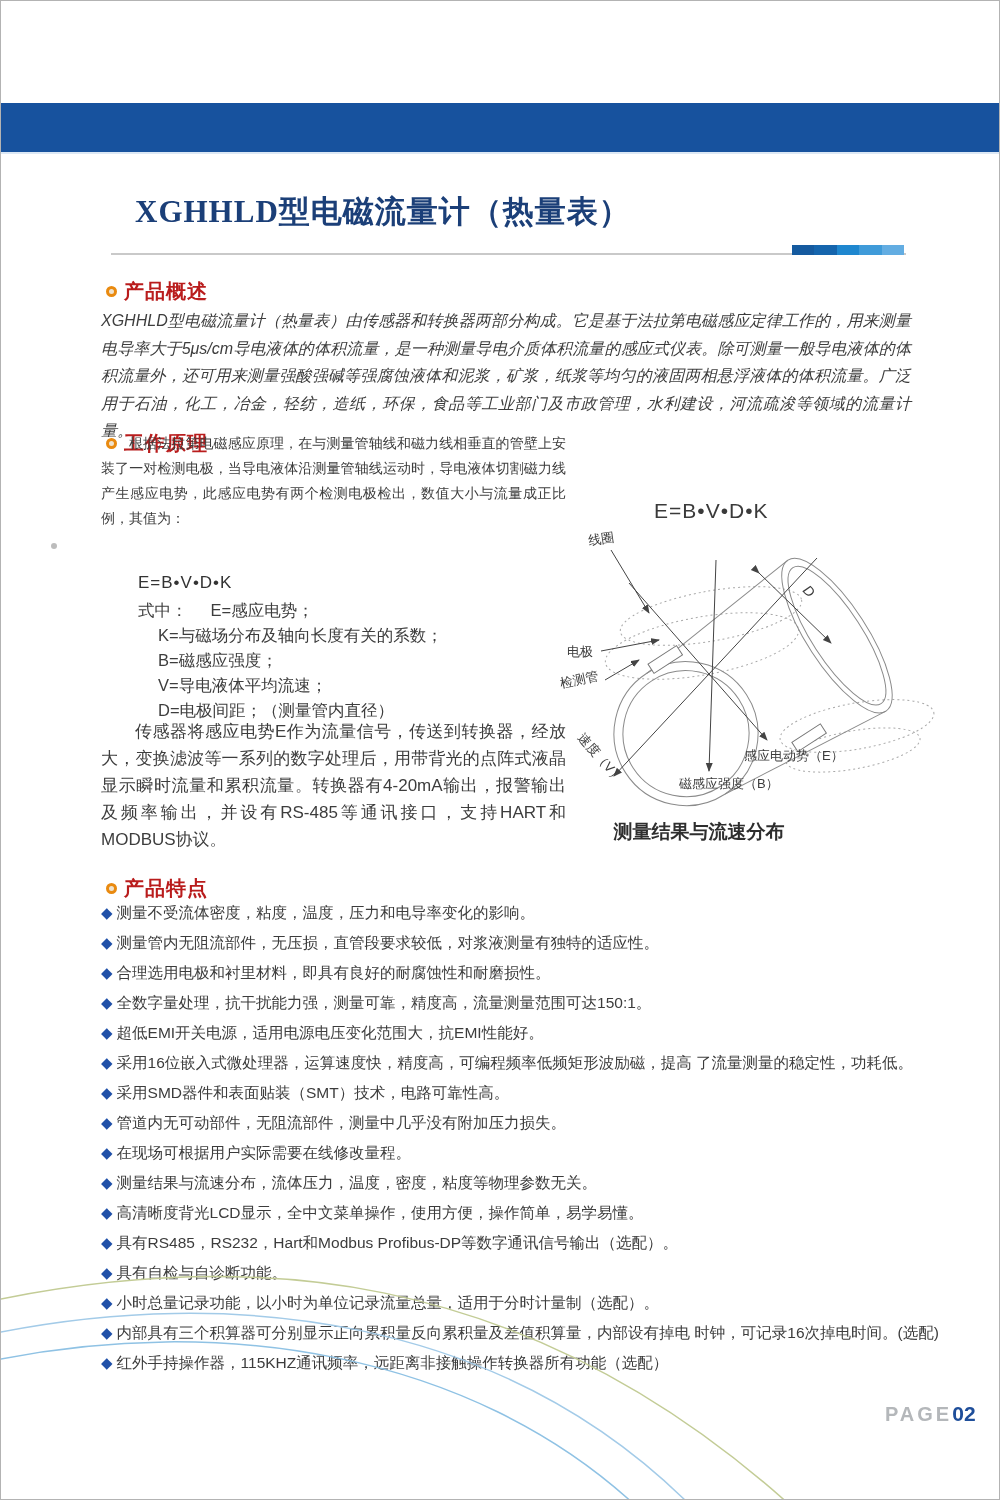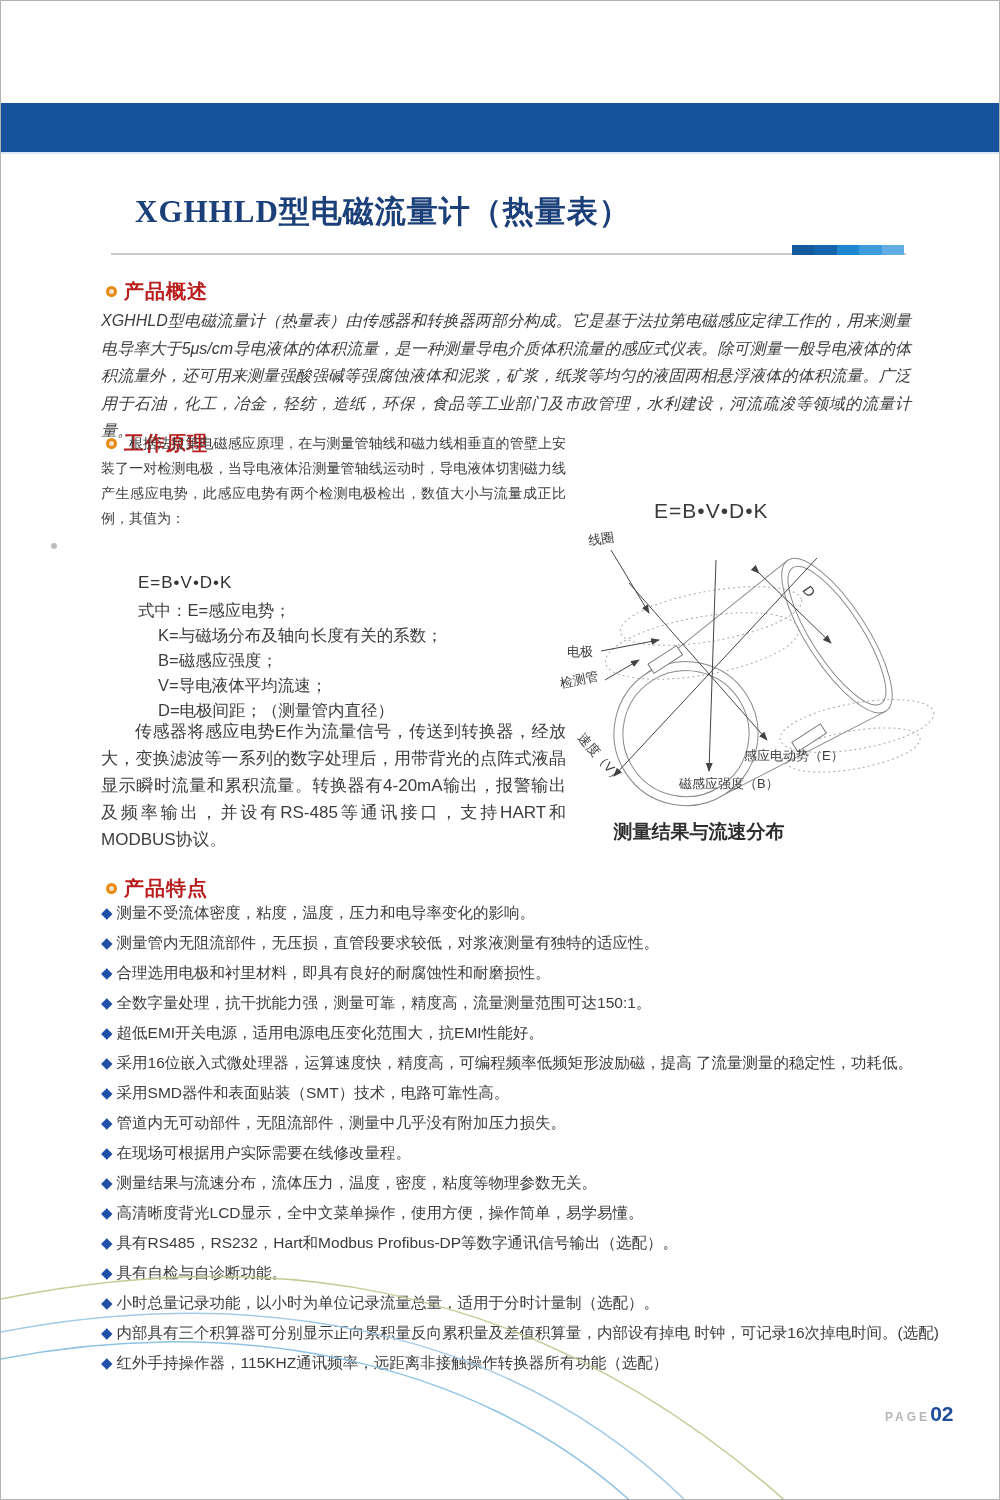--- a/index.html
+++ b/index.html
@@ -19,30 +19,30 @@
   .title-grad span { flex:1; }
   .sec-heading { position:absolute; display:flex; align-items:center; font-weight:bold; font-size:20px; color:#b91c1c; letter-spacing:1px; }
   .ring { width:11px; height:11px; border:3px solid #e98a10; border-radius:50%; background:#efe3cf; display:inline-block; margin-right:7px; }
   .sec-overview { left:105px; top:277px; }
   .sec-principle { left:105px; top:429px; }
   .sec-features { left:105px; top:874px; }
   .overview-body { position:absolute; left:100px; top:306px; width:810px; font-size:16px; line-height:27.5px; text-align:justify;font-style:italic; }
   .principle-intro { position:absolute; left:100px; top:430px; width:465px; font-size:14px; line-height:25px; text-align:justify; text-indent:2em; }
   .formula-line { position:absolute; left:137px; top:572px; font-size:17px; color:#333; letter-spacing:1px; }
   .formula-where { position:absolute; left:137px; top:597px; font-size:16.5px; line-height:25px; color:#3d3d3d; }
-  .formula-where .row0 { display:flex; }
+  .formula-where .row0 { display:flex;gap:23px; }
   .formula-where .indent { margin-left:20px; }
   .principle-outro { position:absolute; left:100px; top:717px; width:465px; font-size:17px; line-height:27px; text-align:justify; text-indent:2em; }
   .diagram-svg { position:absolute; left:558px; top:487px; }
   .diagram-caption { position:absolute; left:598px; top:818px; width:200px; text-align:center; font-size:19px; font-weight:bold; color:#2e2e2e; }
   .features-list { position:absolute; left:100px; top:901px; width:888px; list-style:none; }
   .features-list li { font-size:15.5px; line-height:21px; margin-bottom:9px; color:#3c3c3c; }
   .bullet { color:#2050a8; font-size:15px; margin-right:4px; }
   .footer { position:absolute; left:884px; top:1401px; font-weight:bold; }
-  .footer .pg { color:#b4b7ba; font-size:12px; letter-spacing:3px; }
+  .footer .pg { color:#b4b7ba; font-size:20px; letter-spacing:3px; }
   .footer .num { color:#1e4e9a; font-size:21px; }
   .curves { position:absolute; left:0; top:0; pointer-events:none; }
   .dot { position:absolute; left:50px; top:542px; width:6px; height:6px; border-radius:50%; background:#a0a0a0; opacity:.7; }
   svg text { font-family:"Liberation Sans", sans-serif; }
 </style>
 </head>
 <body>
 
 <div class="page">
 

